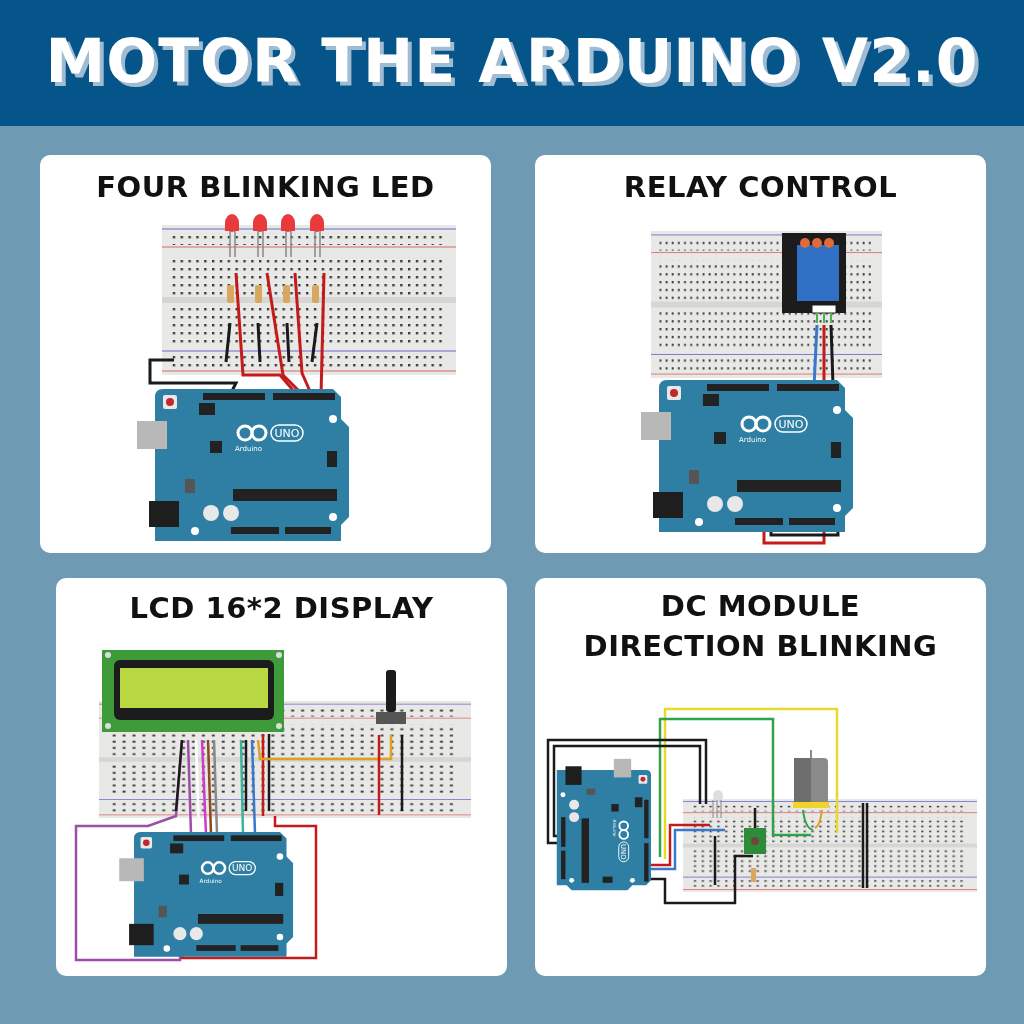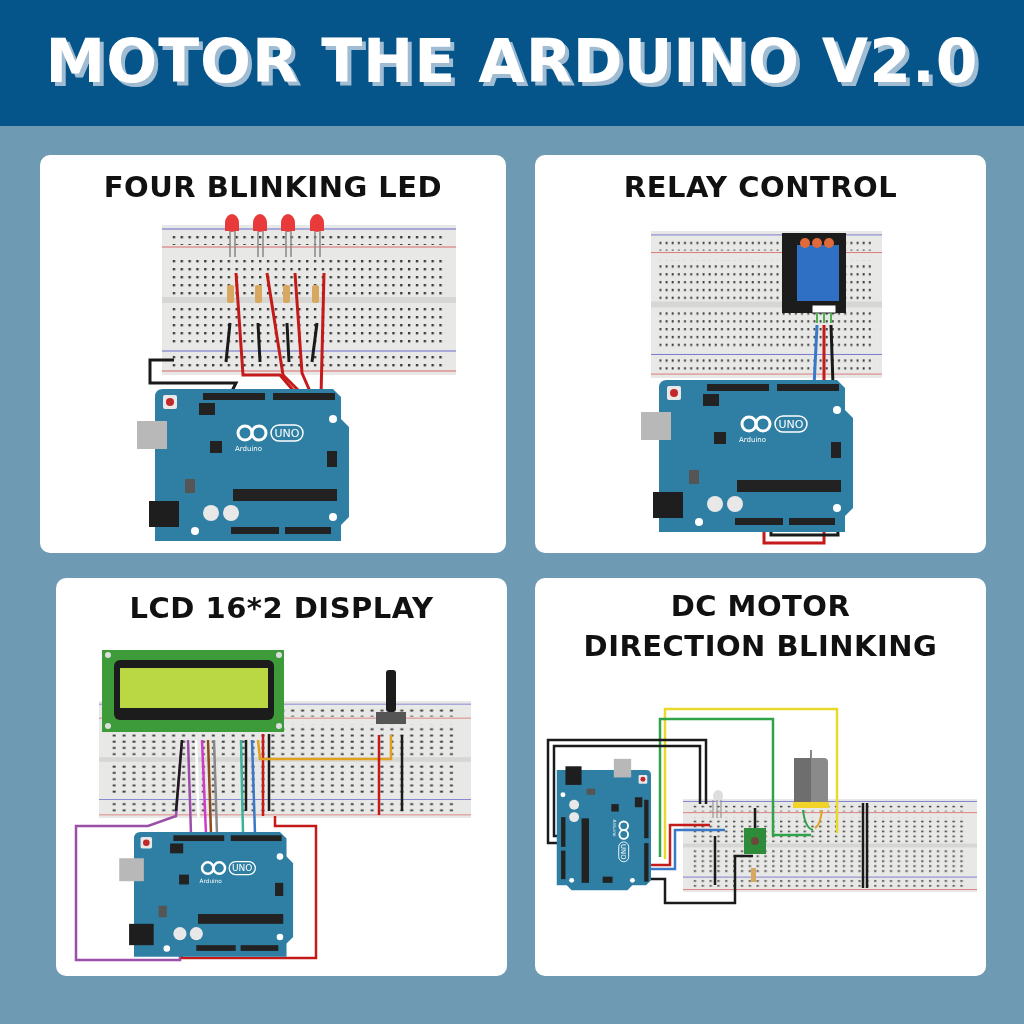--- a/index.html
+++ b/index.html
@@ -2,21 +2,21 @@
 <html><head>
 <meta charset="utf-8">
 <style>
   html, body { margin:0; padding:0; }
   body { width:1024px; height:1024px; background:#6e9ab3; position:relative; overflow:hidden; font-family:"DejaVu Sans", sans-serif; }
   .header { position:absolute; left:0; top:0; width:1024px; height:126px; background:#05548a; }
   .header h1 { margin:0; position:absolute; left:0; top:26px; width:1024px; text-align:center; color:#ffffff; font-family:"DejaVu Sans", sans-serif; font-weight:bold; font-size:60px; letter-spacing:1px; text-shadow:4px 4px 0 #9fbcd3; line-height:70px; }
   .card { position:absolute; background:#ffffff; border-radius:10px; width:451px; height:398px; overflow:hidden; }
   .card .title { position:absolute; left:0; width:100%; text-align:center; color:#111; font-family:"DejaVu Sans", sans-serif; font-weight:bold; font-size:29px; line-height:40px; letter-spacing:0.5px; }
   .card svg { position:absolute; left:0; top:0; }
-  #card-led { left:40px; top:155px;padding-left:15px; }
+  #card-led { left:40px; top:155px; }
   #card-relay { left:535px; top:155px; }
   #card-lcd { left:56px; top:578px; }
   #card-motor { left:535px; top:578px; }
 </style>
 </head>
 <body>
 
 <svg width="0" height="0" style="position:absolute">
   <defs>
     <pattern id="holes" x="0" y="0" width="8" height="8" patternUnits="userSpaceOnUse">
@@ -193,21 +193,21 @@
       <line x1="323" y1="157" x2="323" y2="237" stroke="#c41a1a"></line>
       <line x1="346" y1="157" x2="346" y2="233" stroke="#1a1a1a"></line>
     </g>
     <g transform="translate(78,254) scale(0.82)">
         <use href="#uno-board"></use>
       </g>
   </svg>
 </div>
 
 <div class="card" id="card-motor">
-  <div class="title" style="top:8px">DC MOTOR</div>
+  <div class="title" style="top:8px">DC MODULE</div>
   <div class="title" style="top:48px">DIRECTION BLINKING</div>
   <svg width="451" height="398">
     <g transform="translate(148,221) scale(0.98,0.62)">
         <use href="#breadboard-base"></use>
       </g>
     <g fill="none" stroke-width="2.5">
       <polyline points="130,281 130,131 302,131 302,255" stroke="#e8d92a"></polyline>
       <polyline points="125,279 125,141 238,141 238,257 276,257" stroke="#2fa34a"></polyline>
       <polyline points="25,265 13,265 13,162 171,162 171,226" stroke="#1a1a1a"></polyline>
       <polyline points="25,258 19,258 19,168 165,168 165,226" stroke="#1a1a1a"></polyline>

